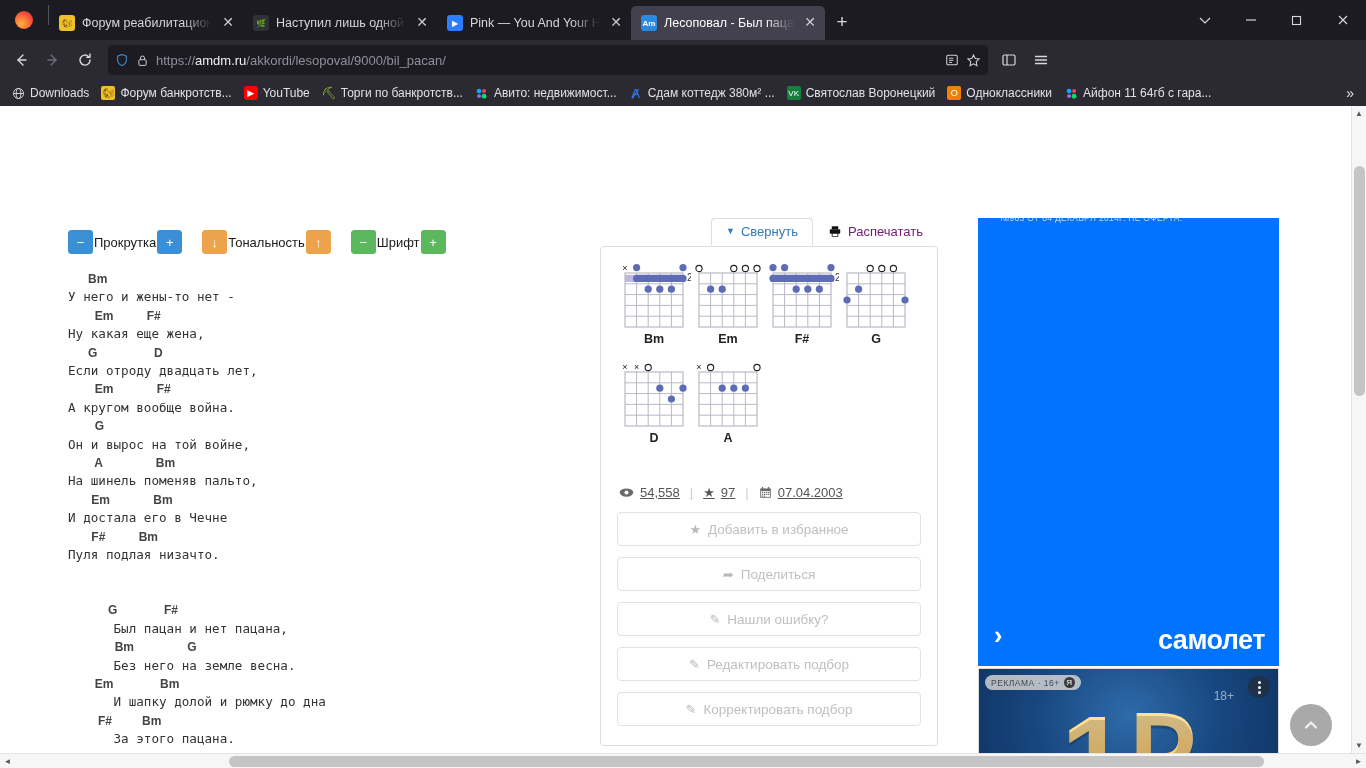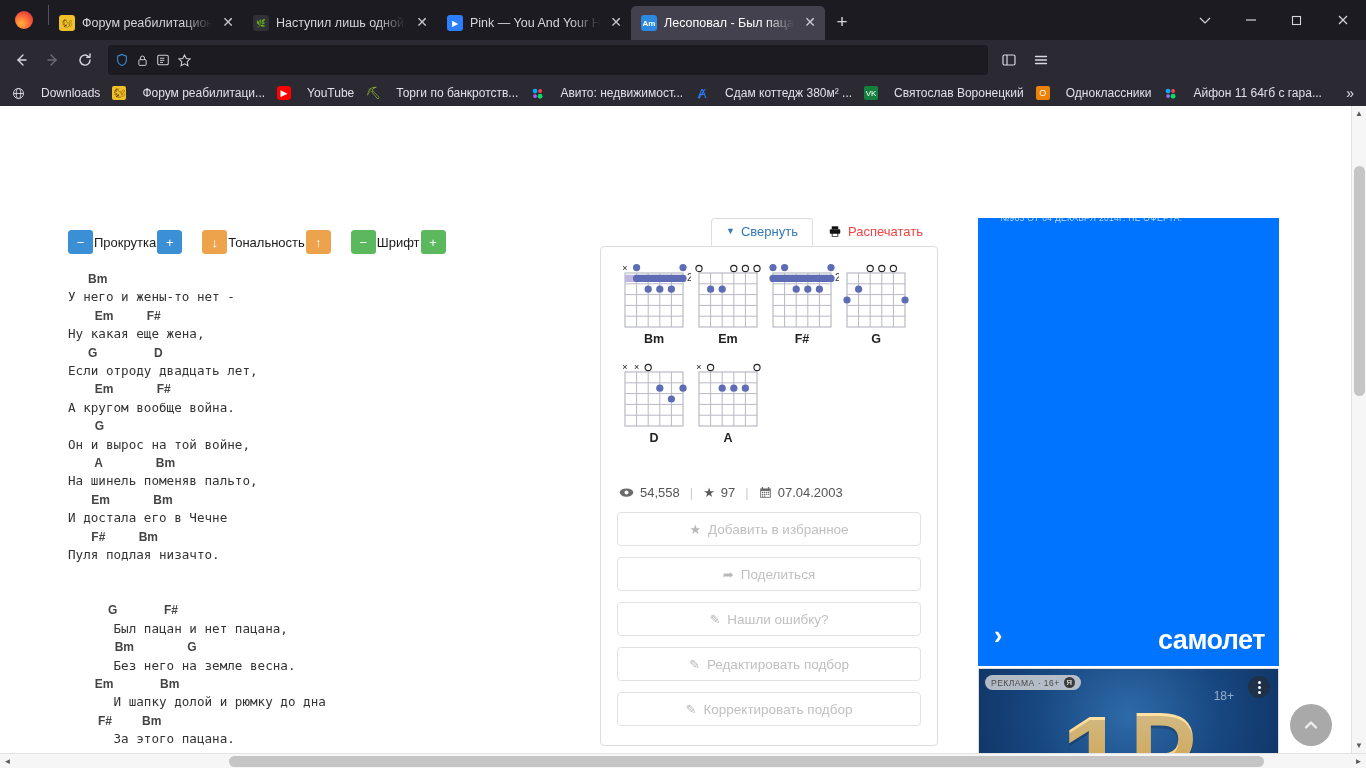--- a/index.html
+++ b/index.html
@@ -77,21 +77,21 @@
     display: flex; align-items: center; gap: 8px; padding: 0 9px; margin-left: 8px;
     color: #8f8f9d; font-size: 13px; min-width: 120px;
   }
   .nav-right { display: flex; align-items: center; gap: 2px; margin-left: 4px; }
 
   .bookmarks {
     height: 26px; background: #2b2a33; display: flex; align-items: center;
     padding: 0 6px; gap: 2px; color: #e0e0e6; font-size: 12px; overflow: hidden;
   }
   .bm {
-    display: flex; align-items: center; gap: 16px; padding: 3px 5px; border-radius: 3px;
+    display: flex; align-items: center; gap: 5px; padding: 3px 5px; border-radius: 3px;
     white-space: nowrap; max-width: 170px; overflow: hidden;
   }
   .bm .bm-ico {
     width: 14px; height: 14px; flex: 0 0 14px; border-radius: 2px;
     display: flex; align-items: center; justify-content: center; font-size: 9px; color: #fff;
   }
   .bm .bm-label { overflow: hidden; text-overflow: ellipsis; white-space: nowrap; }
   .bm-chev { margin-left: auto; padding: 0 6px; color: #e0e0e6; font-size: 14px; }
 
   
@@ -117,38 +117,39 @@
   .lyrics .ch { color: #444; font-weight: bold; font-family: "Liberation Sans", sans-serif; font-size: 12px; }
 
   
   .mid-panel { position: absolute; left: 600px; top: 112px; width: 338px; }
   .panel-tabs { display: flex; justify-content: flex-end; height: 28px; }
   .ptab {
     display: flex; align-items: center; gap: 6px; font-size: 13px; padding: 4px 14px 6px 14px;
     color: #337ab7; border: 1px solid transparent; border-radius: 4px 4px 0 0; background: transparent;
   }
   .ptab.on { background: #fff; border-color: #ddd; border-bottom-color: #fff; position: relative; z-index: 2; }
-  .ptab.print { color: #ef4444; }
+  .ptab.print { color: #701a75; }
   .panel-box {
     border: 1px solid #ddd; border-radius: 4px; background: #fff; padding: 14px 16px 10px 16px;
     min-height: 500px;
   }
   .panel-title { font-size: 19px; color: #1a1a1a; margin-bottom: 16px; font-weight: normal; }
 
   .chordgrid { display: flex; flex-wrap: wrap; gap: 0px 0px; }
   .chordcell { width: 74px; margin-bottom: 14px; }
   .chordcell .cname {
     text-align: center; font-weight: bold; font-size: 12.5px; color: #222; margin-top: 1px;
   }
   .diagram { position: relative; width: 74px; height: 70px; }
   .diagram svg { display: block; }
 
   .stats {
     display: flex; align-items: center; gap: 10px; color: #555; font-size: 13px;
     margin: 26px 0 12px 2px;
+    text-decoration: underline;
   }
   .stats .divider { color: #ccc; }
   .stats .item { display: flex; align-items: center; gap: 6px; }
 
   .btn-list { display: flex; flex-direction: column; gap: 11px; margin-top: 12px; }
   .wbtn {
     height: 34px; border: 1px solid #e2e2e2; border-radius: 4px; background: #fff;
     display: flex; align-items: center; justify-content: center; gap: 7px;
     color: #c0c0c0; font-size: 13.5px;
   }
@@ -321,20 +322,21 @@
         <svg width="14" height="14" viewBox="0 0 16 16">
             <path d="M8 1.6l5 2v4.2c0 3.3-2.2 5.6-5 6.6-2.8-1-5-3.3-5-6.6V3.6z" stroke="currentColor" stroke-width="1.2" fill="none"></path>
           </svg>
       </span>
       <span style="color:#d0d0d8;display:flex">
         <svg width="13" height="13" viewBox="0 0 16 16">
             <rect x="3.5" y="7" width="9" height="7" rx="1" stroke="currentColor" stroke-width="1.2" fill="none"></rect>
             <path d="M5.5 7V5a2.5 2.5 0 0 1 5 0v2" stroke="currentColor" stroke-width="1.2" fill="none"></path>
           </svg>
       </span>
+      <span class="url-text"><span>https://</span><b>amdm.ru</b><span>/akkordi/lesopoval/9000/bil_pacan/</span></span>
       <span style="color:#d0d0d8;display:flex">
         <svg width="14" height="14" viewBox="0 0 16 16">
             <rect x="2" y="2.5" width="12" height="11" rx="1.5" stroke="currentColor" stroke-width="1.2" fill="none"></rect>
             <path d="M4.6 6h5M4.6 8.4h5M4.6 10.8h3.4" stroke="currentColor" stroke-width="1.1"></path>
           </svg>
       </span>
       <span style="color:#d0d0d8;display:flex">
         <svg width="15" height="15" viewBox="0 0 16 16">
             <path d="M8 2l1.8 3.9 4.2.5-3.1 2.9.8 4.2L8 11.5 4.3 13.5l.8-4.2L2 6.4l4.2-.5z" stroke="currentColor" stroke-width="1.1" fill="none"></path>
           </svg>
@@ -363,21 +365,21 @@
         <svg width="13" height="13" viewBox="0 0 16 16">
             <circle cx="8" cy="8" r="6.2" stroke="#e0e0e6" stroke-width="1.1" fill="none"></circle>
             <ellipse cx="8" cy="8" rx="2.8" ry="6.2" stroke="#e0e0e6" stroke-width="1.1" fill="none"></ellipse>
             <path d="M1.9 8h12.2" stroke="#e0e0e6" stroke-width="1.1"></path>
           </svg>
       </span>
       <span class="bm-label">Downloads</span>
     </div>
     <div class="bm">
       <span class="bm-ico" style="background:#f0c02a;color:#6a4a00">🐿</span>
-      <span class="bm-label">Форум реабилитаци...</span>
+      <span class="bm-label">Форум банкротств...</span>
     </div>
     <div class="bm">
       <span class="bm-ico" style="background:#ff0000;border-radius:3px">▶</span>
       <span class="bm-label">YouTube</span>
     </div>
     <div class="bm">
       <span class="bm-ico" style="background:transparent;color:#9acd32;font-size:12px">⛏</span>
       <span class="bm-label">Торги по банкротств...</span>
     </div>
     <div class="bm">

